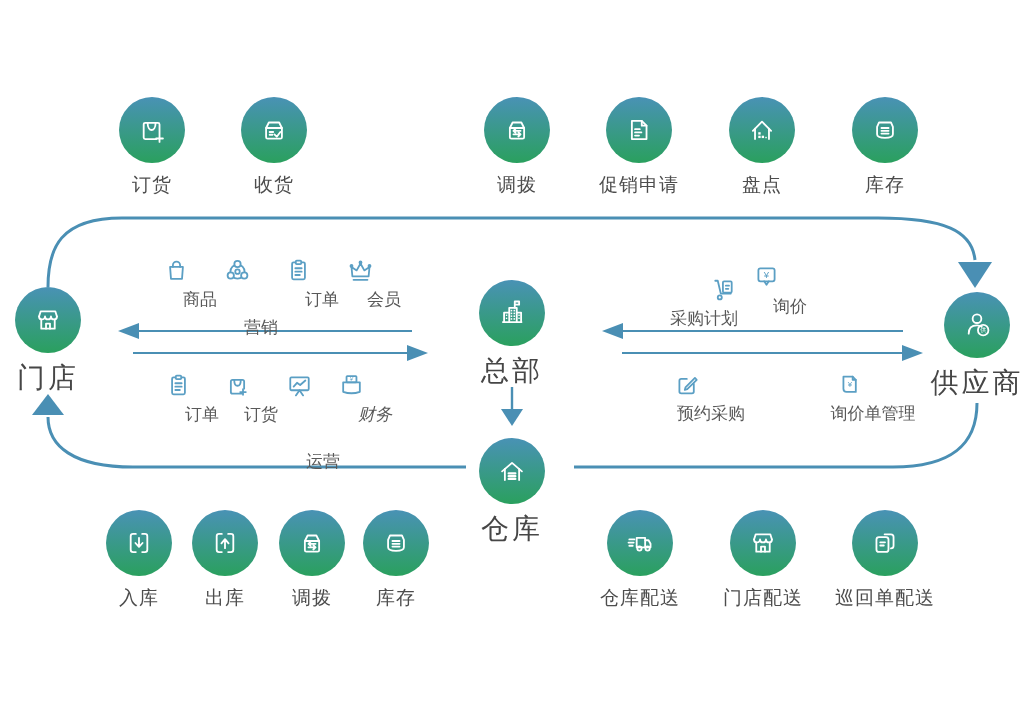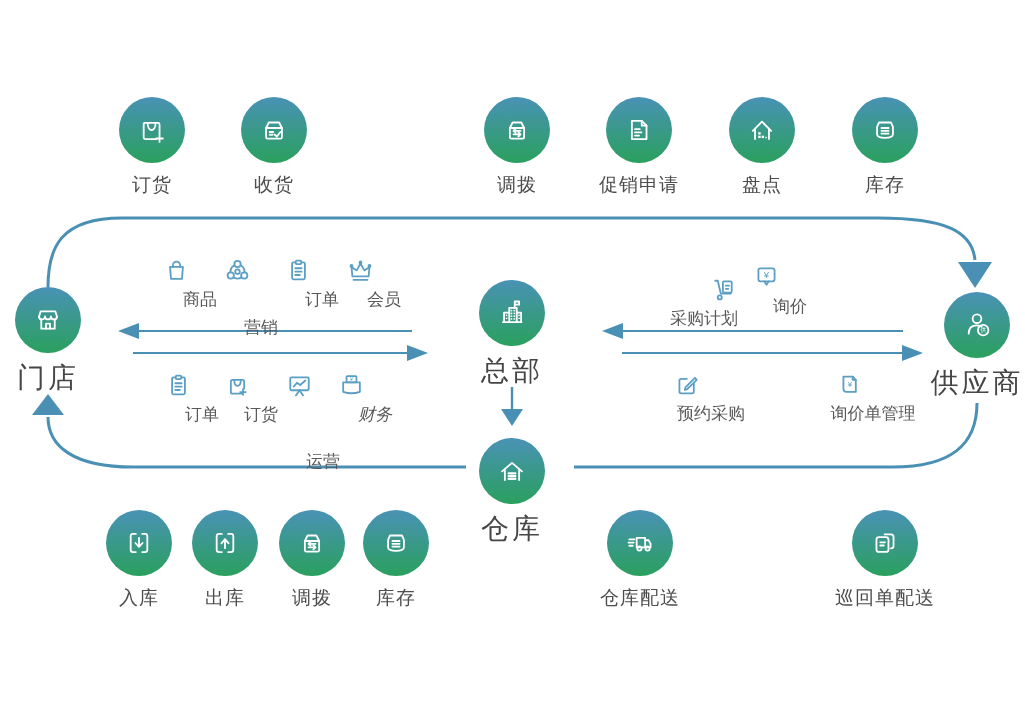--- a/index.html
+++ b/index.html
@@ -329,20 +329,31 @@
           <svg class="wi" viewBox="0 0 48 48" width="38" height="38" fill="none" stroke="#fff" stroke-width="2.3" stroke-linecap="round" stroke-linejoin="round">
             <path d="M10.5 19.5H17M9.5 23.5H16M10.5 27.5H14.8"></path>
             <path d="M19.8 29.5V17.5H30.5V29.5Z"></path>
             <path d="M30.5 20.5H34.8L37.3 25V29.5H30.5"></path>
             <circle cx="23.3" cy="31" r="2.7"></circle>
             <circle cx="33.6" cy="31" r="2.7"></circle>
           </svg>
         </span>
         <div class="row-label">仓库配送</div>
       </div>
+      <div class="node" style="left: 703px; top: 510px; width: 120px;">
+        <span class="circle">
+          <svg class="wi" viewBox="0 0 48 48" width="38" height="38" fill="none" stroke="#fff" stroke-width="2.3" stroke-linecap="round" stroke-linejoin="round">
+            <path d="M12.7 19.5L14.8 13H33.2L35.3 19.5"></path>
+            <path d="M12.7 19.5a3.77 3.77 0 0 0 7.54 0a3.76 3.76 0 0 0 7.52 0a3.77 3.77 0 0 0 7.54 0"></path>
+            <path d="M15.5 24.5V35H32.5V24.5"></path>
+            <path d="M21.5 35V28.5H26.5V35"></path>
+          </svg>
+        </span>
+        <div class="row-label">门店配送</div>
+      </div>
       <div class="node" style="left: 825px; top: 510px; width: 120px;">
         <span class="circle">
           <svg class="wi" viewBox="0 0 48 48" width="38" height="38" fill="none" stroke="#fff" stroke-width="2.3" stroke-linecap="round" stroke-linejoin="round">
             <path d="M23.5 13H31.5Q34.8 13 34.8 16.3V27.5Q34.8 30.8 31.5 30.8"></path>
             <rect x="13.2" y="16.5" width="15.2" height="18.8" rx="3.2"></rect>
             <path d="M18 23.2H24M18 27.2H22.5"></path>
           </svg>
         </span>
         <div class="row-label">巡回单配送</div>
       </div>

